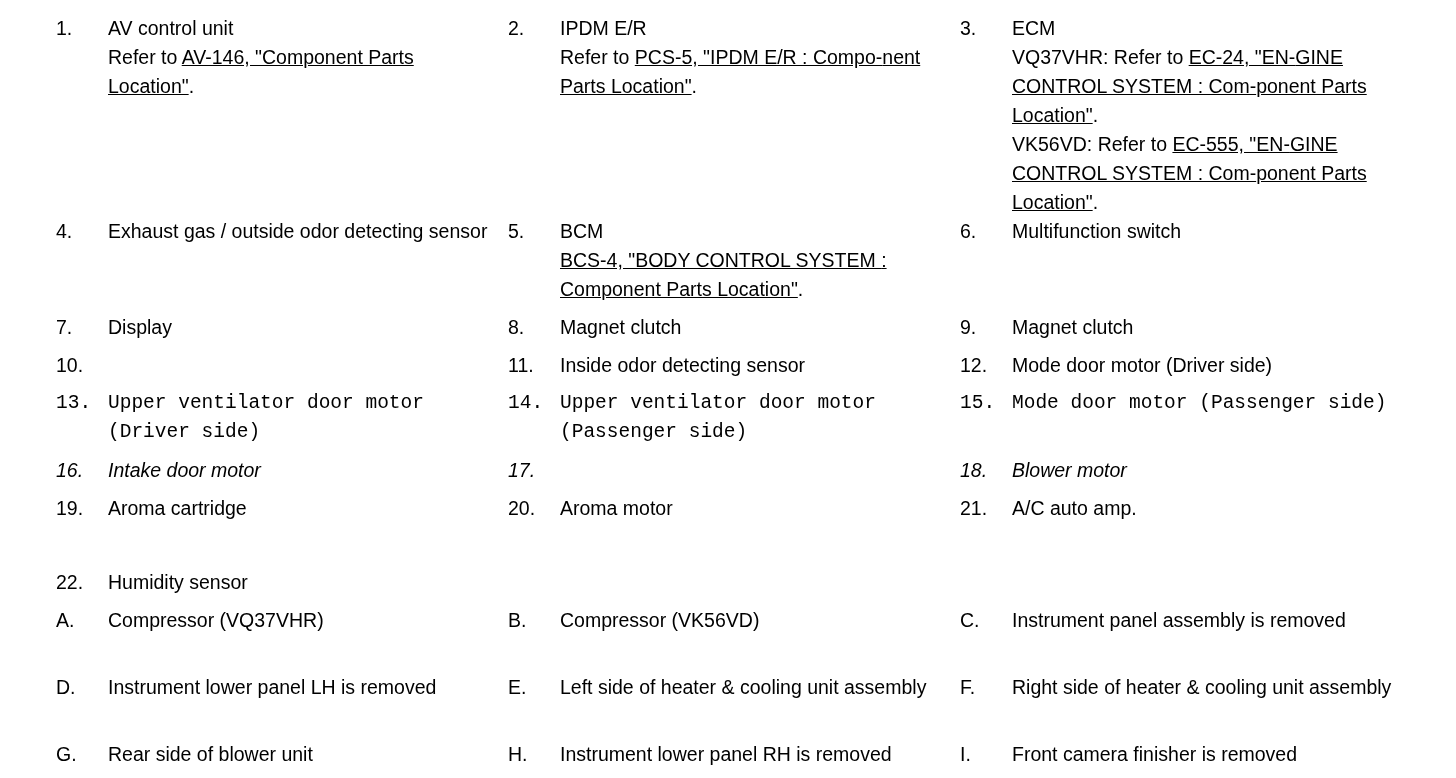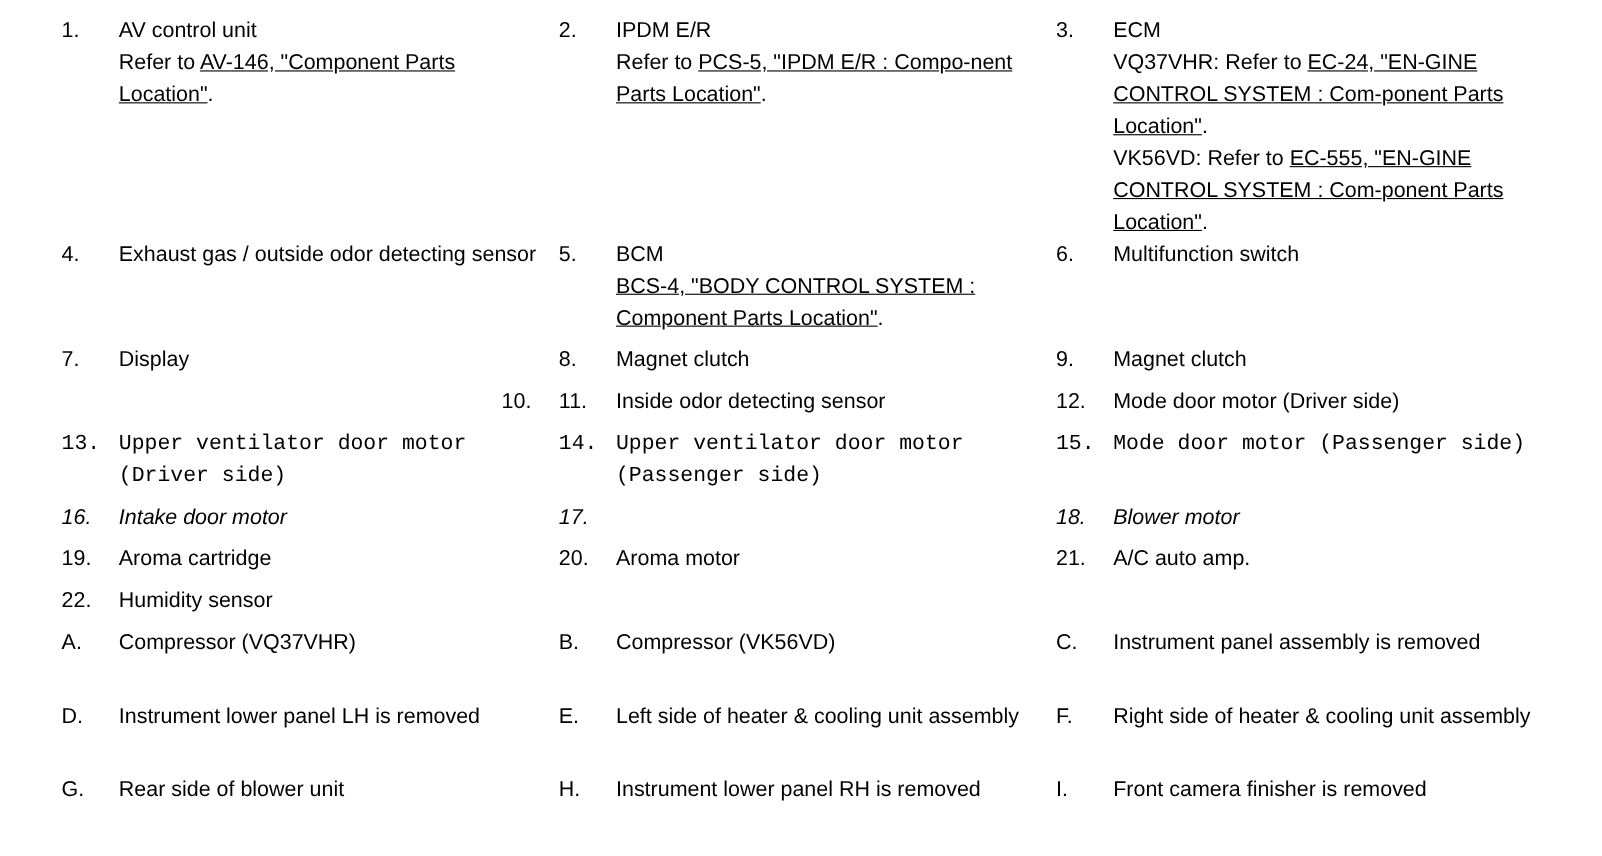--- a/index.html
+++ b/index.html
@@ -48,25 +48,25 @@
   .cell .body {
     flex: 1 1 auto;
     padding-right: 14px;
   }
   .u {
     text-decoration: underline;
   }
   .blk-1 .cell { min-height: 203px; align-items: flex-start; }
   .blk-2 .cell { min-height: 96px; }
   .blk-3 .cell { min-height: 38px; }
-  .blk-4 .cell { min-height: 38px; justify-content: flex-end; }
+  .blk-4 .cell { min-height: 38px; }
   .blk-5 .cell { min-height: 67px; font-family: Liberation Mono, monospace; }
   .blk-6 .cell { min-height: 38px; font-style: italic; }
   .blk-7 .cell { min-height: 38px; }
-  .blk-8 .cell { min-height: 38px; }
+  .blk-8 .cell { min-height: 38px; margin-top: 36px; }
   .blk-9 .cell { min-height: 67px; }
   .blk-10 .cell { min-height: 67px; }
   .blk-11 .cell { min-height: 58px; }
 </style>
 </head>
 <body>
 
 <div class="page">
   <div class="grid" id="legend-grid">
       <div class="row blk-1"><div class="cell">

